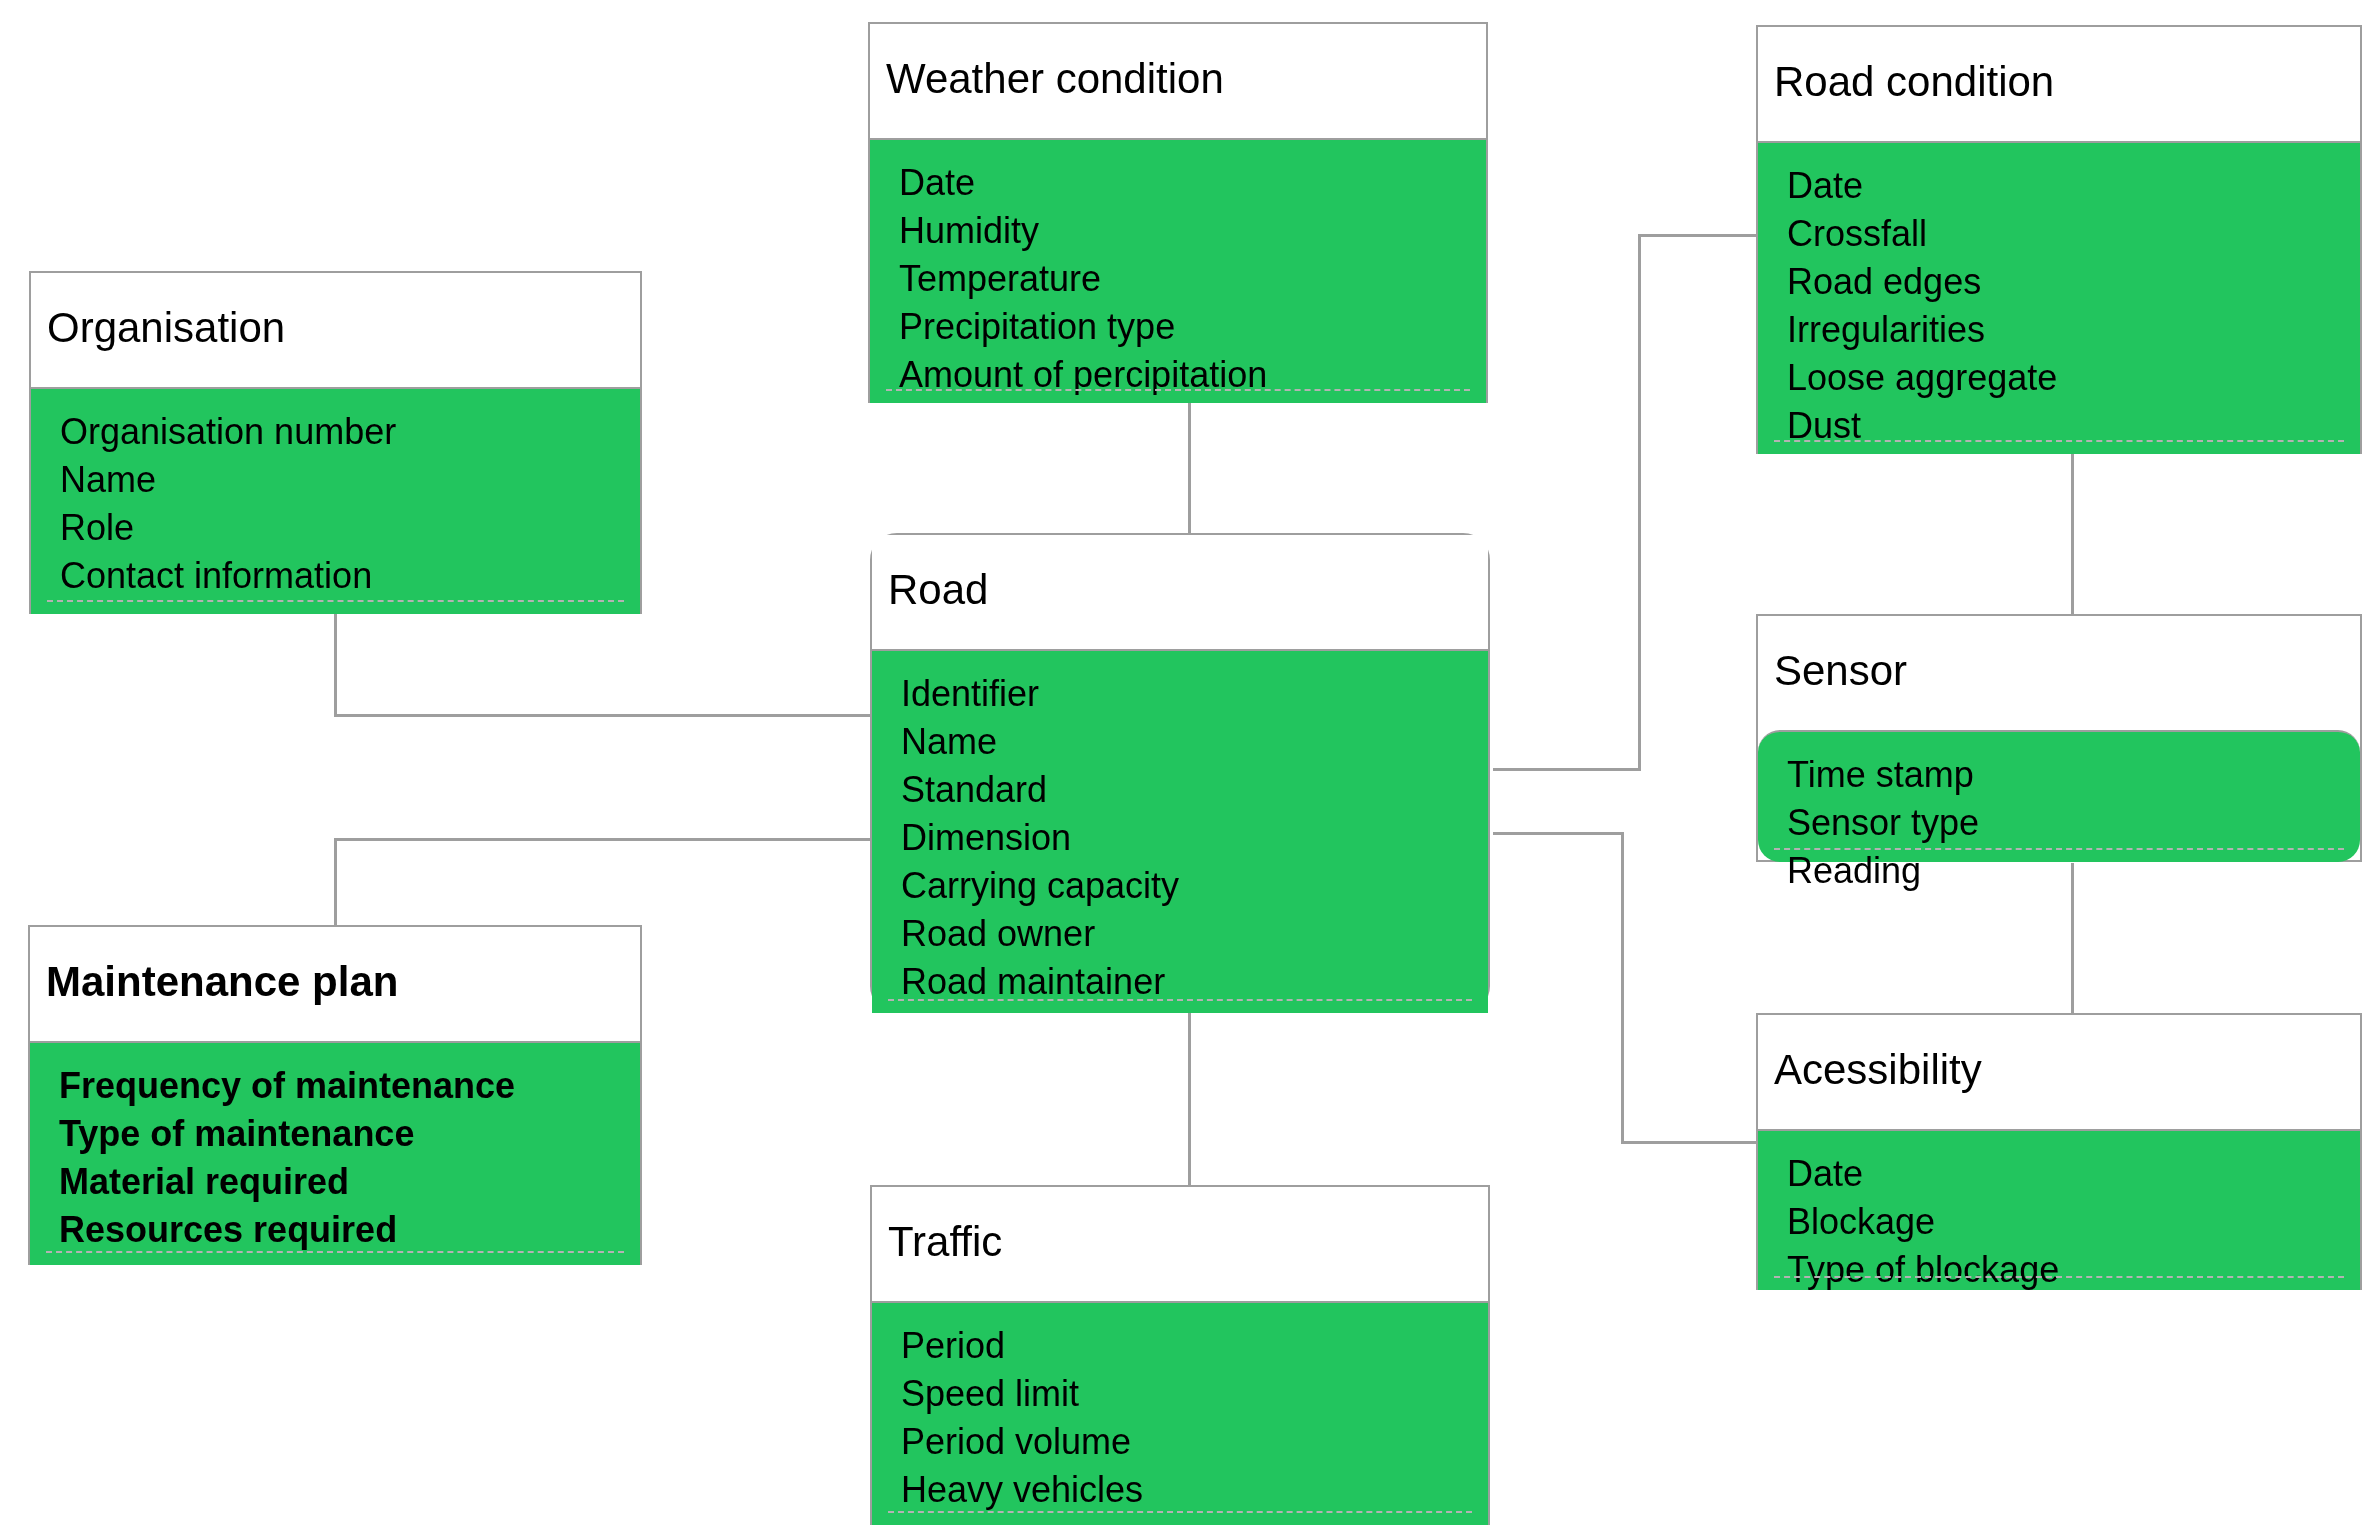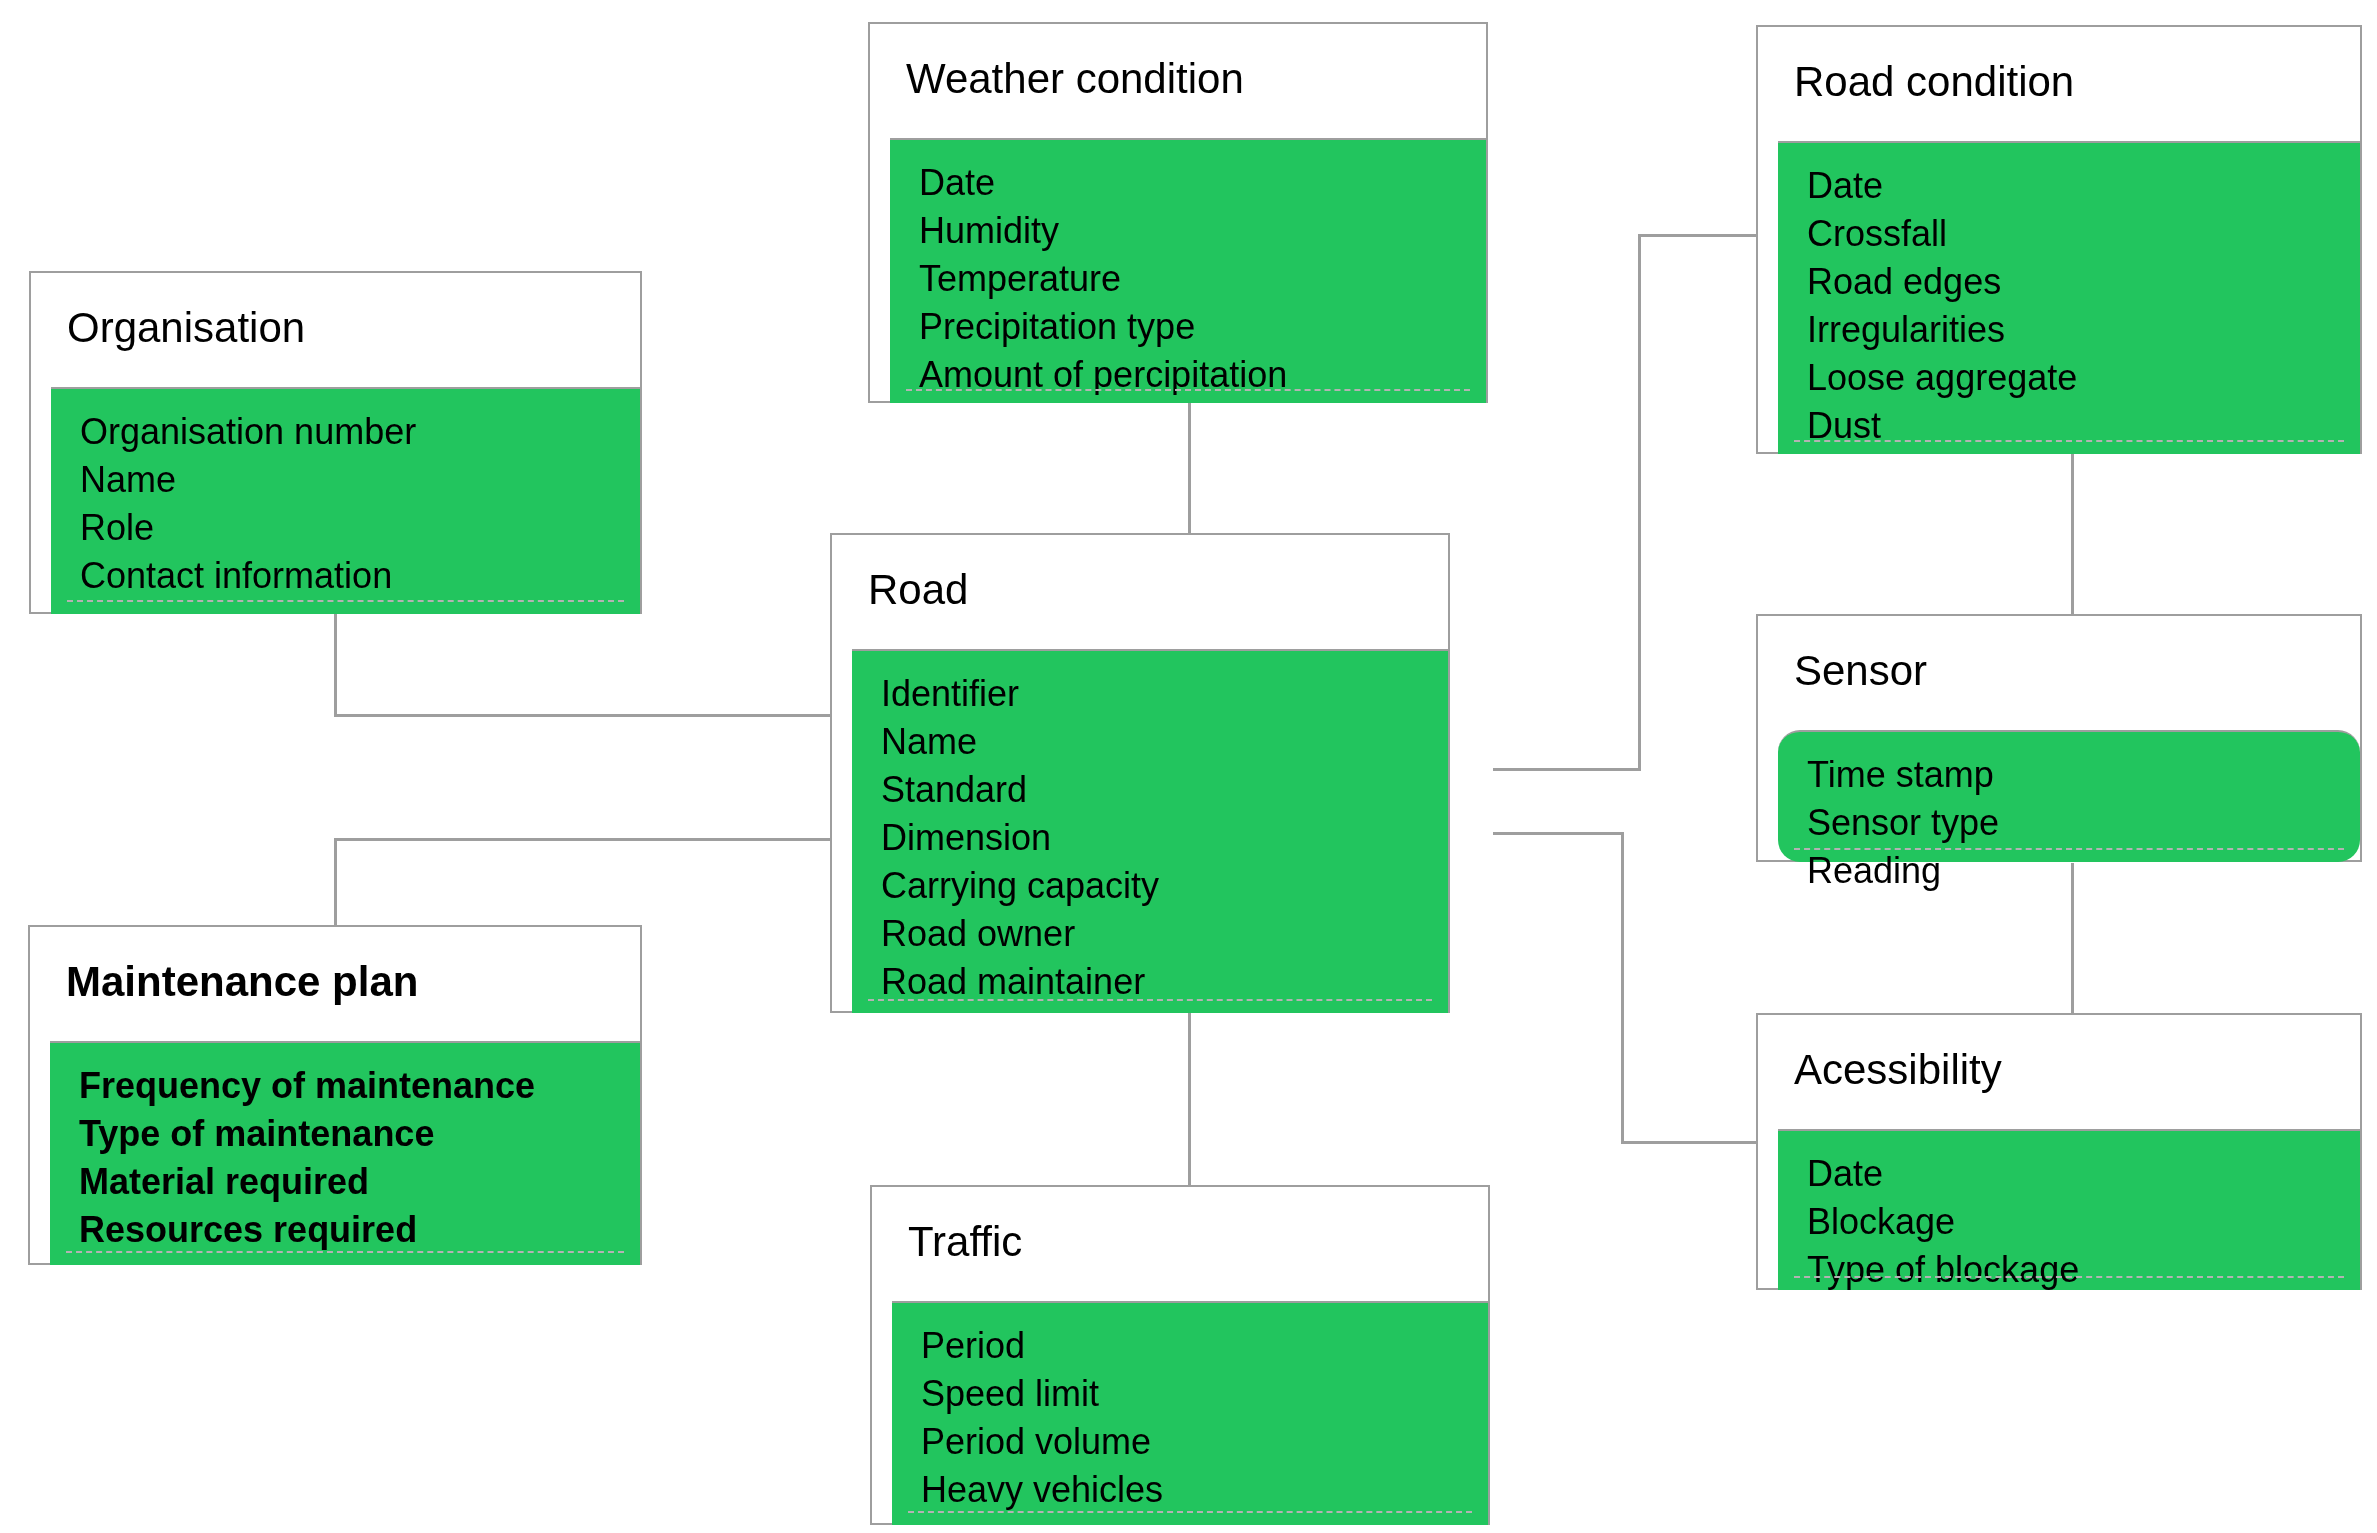--- a/index.html
+++ b/index.html
@@ -19,21 +19,20 @@
     overflow: hidden;
   }
 
   
   .entity {
     position: absolute;
     box-sizing: border-box;
     border: 2.2px solid #9e9e9e;
     background: #ffffff;
     z-index: 5;
-    padding-left: 20px;
   }
   .entity-title {
     box-sizing: border-box;
     background: #ffffff;
     color: #000000;
     font-size: 42px;
     line-height: 1;
     padding: 34px 0 0 16px;
     height: 114px;
     white-space: nowrap;
@@ -126,21 +125,21 @@
       <div class="attr">Date</div>
       <div class="attr">Crossfall</div>
       <div class="attr">Road edges</div>
       <div class="attr">Irregularities</div>
       <div class="attr">Loose aggregate</div>
       <div class="attr">Dust</div>
       <div class="body-rule"></div>
     </div>
   </div>
 
-  <div class="entity" style="left:830px; top:533px; width:620px; height:480px;">
+  <div class="entity" style="left:870px; top:533px; width:620px; height:480px;border-radius:27px;">
     <div class="entity-title">Road</div>
     <div class="entity-body" style="height:364px;">
       <div class="attr">Identifier</div>
       <div class="attr">Name</div>
       <div class="attr">Standard</div>
       <div class="attr">Dimension</div>
       <div class="attr">Carrying capacity</div>
       <div class="attr">Road owner</div>
       <div class="attr">Road maintainer</div>
       <div class="body-rule"></div>

